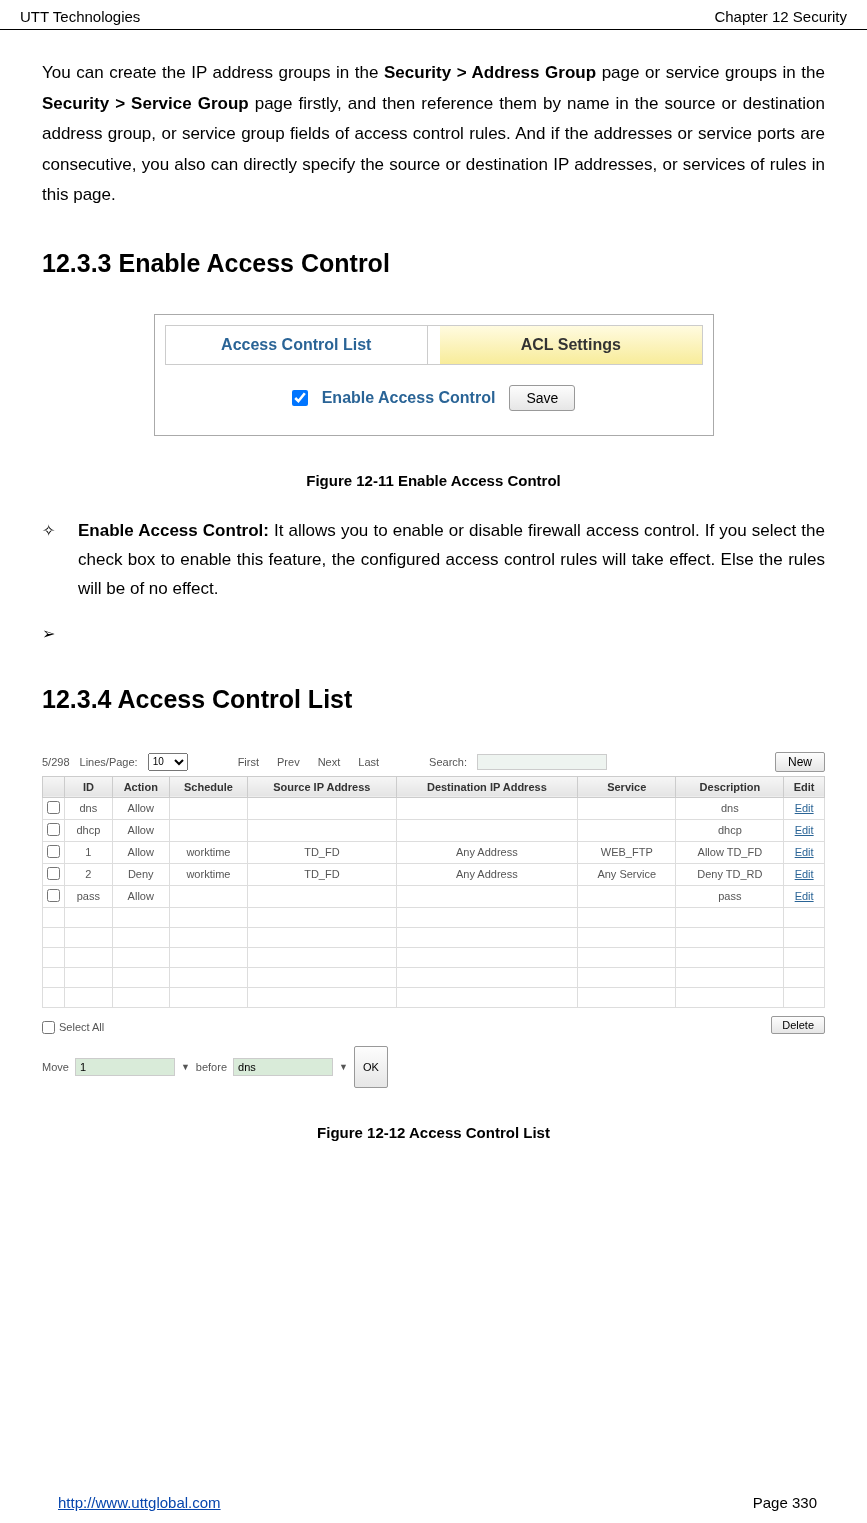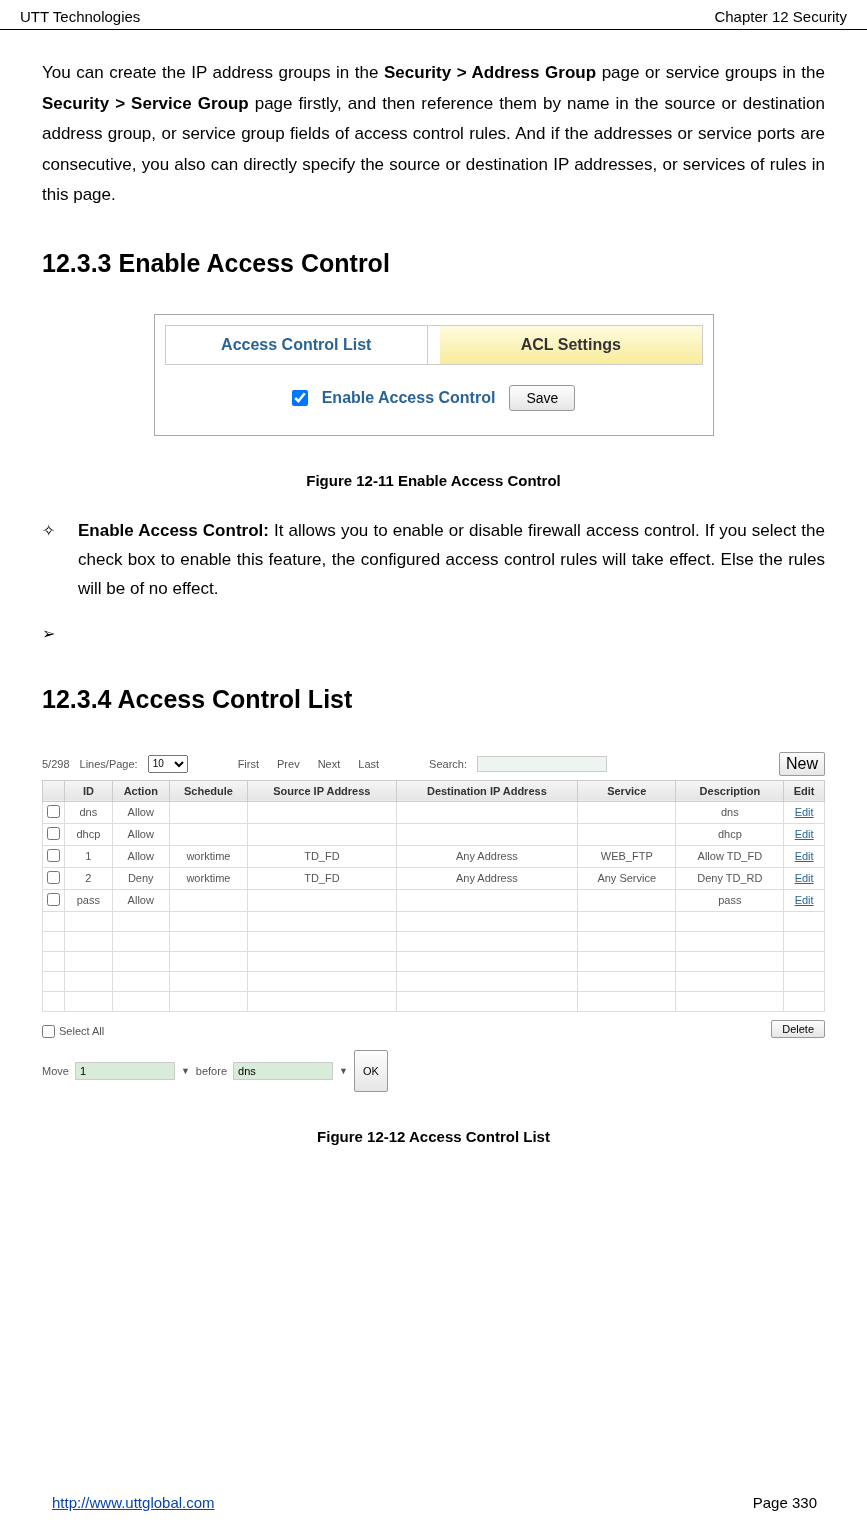--- a/index.html
+++ b/index.html
@@ -19,21 +19,21 @@
       display: flex;
       justify-content: space-between;
       padding: 8px 20px 4px 20px;
       border-bottom: 1px solid #000;
       font-size: 15px;
       gap: 8px;
     }
     .page-footer {
       position: absolute;
       bottom: 12px;
-      left: 2px;
+      left: 8px;
       right: 0;
       display: flex;
       justify-content: space-between;
       padding: 4px 50px 0 50px;
       font-size: 15px;
     }
     .footer-link {
       color: #0645AD;
       text-decoration: underline;
     }
@@ -154,25 +154,25 @@
       margin-left: 40px;
     }
     .srch-input {
       width: 130px;
       height: 16px;
       background: #eef4f0;
       border: 1px solid #ccc;
     }
     .new-btn {
       margin-left: auto;
-      padding: 2px 6px;
+      padding: 2px 12px;
       background: linear-gradient(#fdfdfd, #e6e6e6);
       border: 1px solid #999;
       border-radius: 2px;
-      font-size: 16px;
+      font-size: 12px;
     }
     .acl-table {
       width: 100%;
       border-collapse: collapse;
       margin-top: 2px;
     }
     .acl-table th {
       background: linear-gradient(#f6f6f6, #e4e4e4);
       border: 1px solid #ccc;
       padding: 4px 2px;

